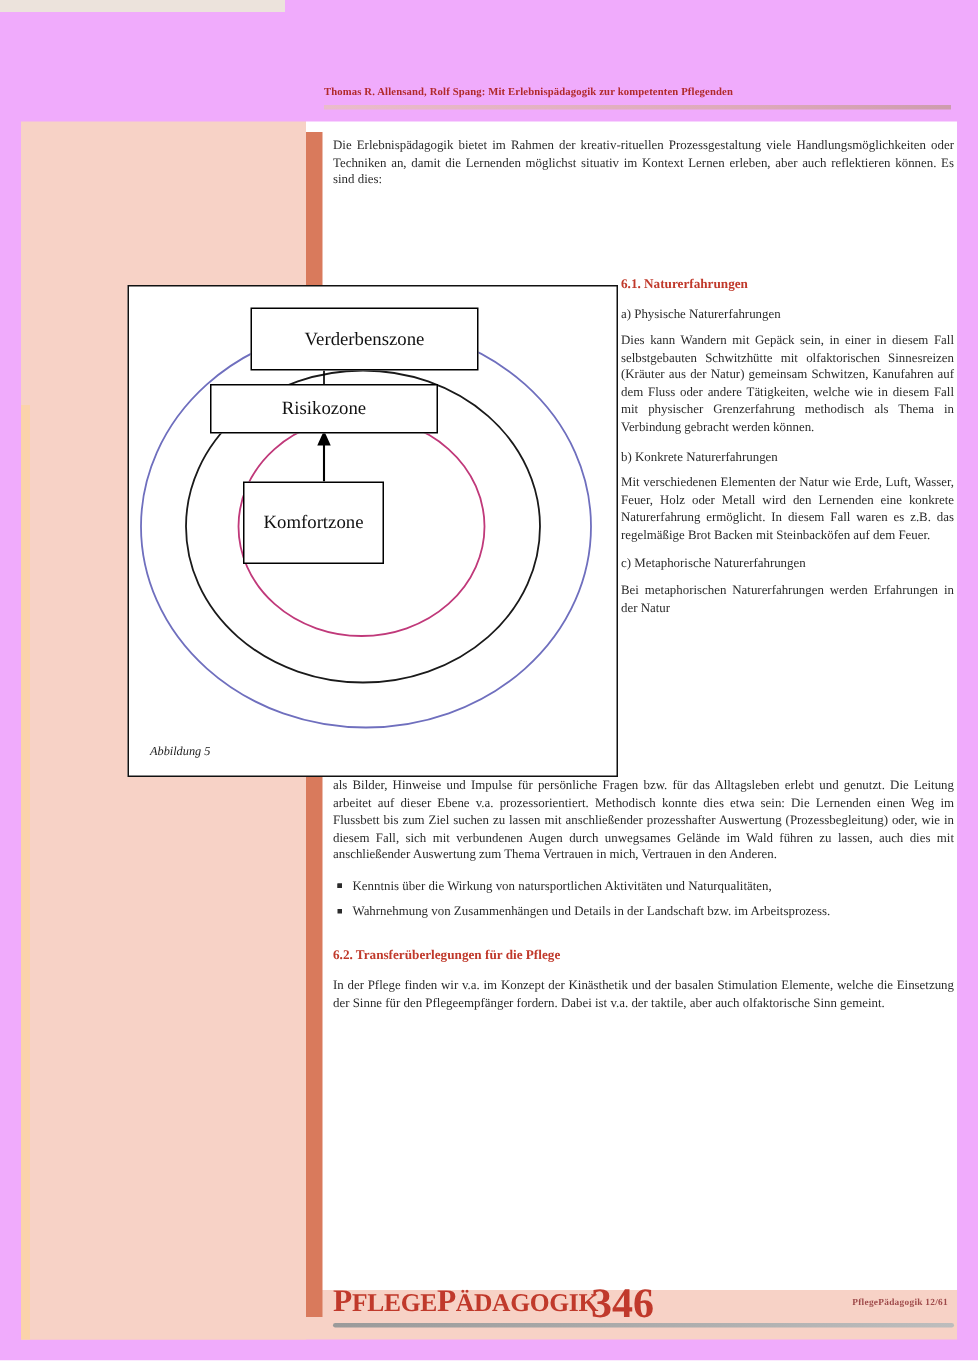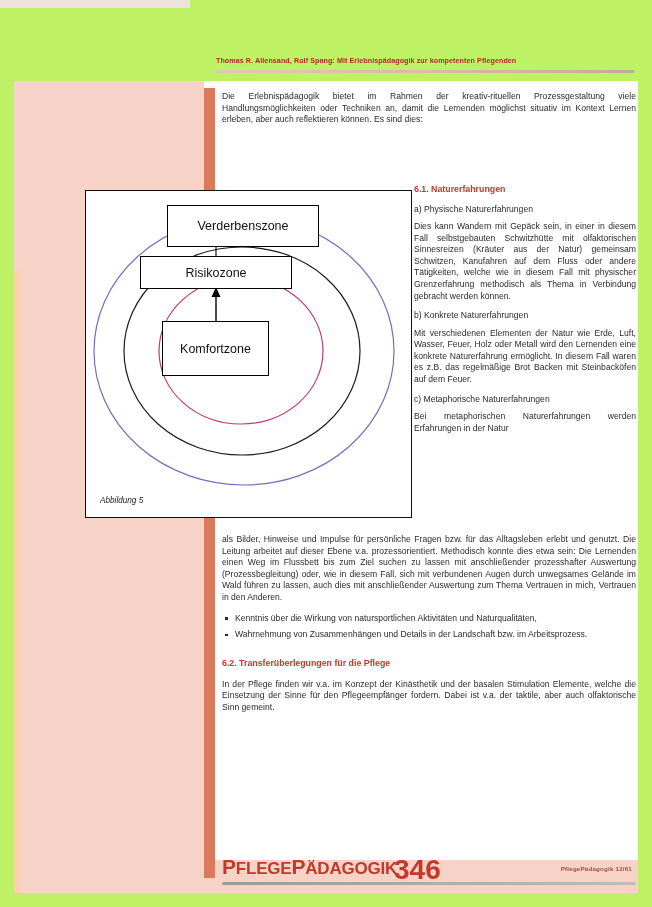--- a/index.html
+++ b/index.html
@@ -12,21 +12,22 @@
     height: 907px;
     position: relative;
     font-family: "Liberation Sans", sans-serif;
     overflow: hidden;
   }
 
   
   #page {
     position: absolute;
     inset: 0;
-    background: #bef264;
+    background: #f0abfc;
+    font-family: Liberation Serif, serif;
   }
   .salmon-plate {
     position: absolute;
     background: #f7d2c6;
   }
   
   #plate-left {
     left: 14px;
     top: 81px;
     width: 190px;
@@ -155,21 +156,21 @@
   #narrow-col h3.subsub { margin-top: 8px; }
   #narrow-col h2.sub { margin-top: 0; }
 
   
   #wide-flow {
     position: absolute;
     left: 222px;
     top: 518px;
     width: 414px;
   }
-  #wide-flow p.body:first-child { margin-top: 16px; }
+  #wide-flow p.body:first-child { margin-top: 0; }
 
   ul.bullets {
     margin: 9px 0 0 0;
     padding: 0;
     list-style: none;
   }
   ul.bullets li {
     position: relative;
     padding-left: 13px;
     font-size: 8.6px;
@@ -214,21 +215,21 @@
     border: 1.3px solid #000000;
     box-sizing: border-box;
     display: flex;
     align-items: center;
     justify-content: center;
     font-size: 12.5px;
     color: #111111;
   }
   #box-verderben { left: 81px; top: 14px;  width: 152px; height: 42px; }
   #box-risiko    { left: 54px; top: 65px;  width: 152px; height: 33px; }
-  #box-komfort   { left: 76px; top: 130px; width: 107px; height: 55px; }
+  #box-komfort   { left: 76px; top: 130px; width: 94px; height: 55px; }
 
   
   #footer {
     position: absolute;
     left: 222px;
     top: 855px;
     width: 414px;
     height: 34px;
   }
   #brand {

